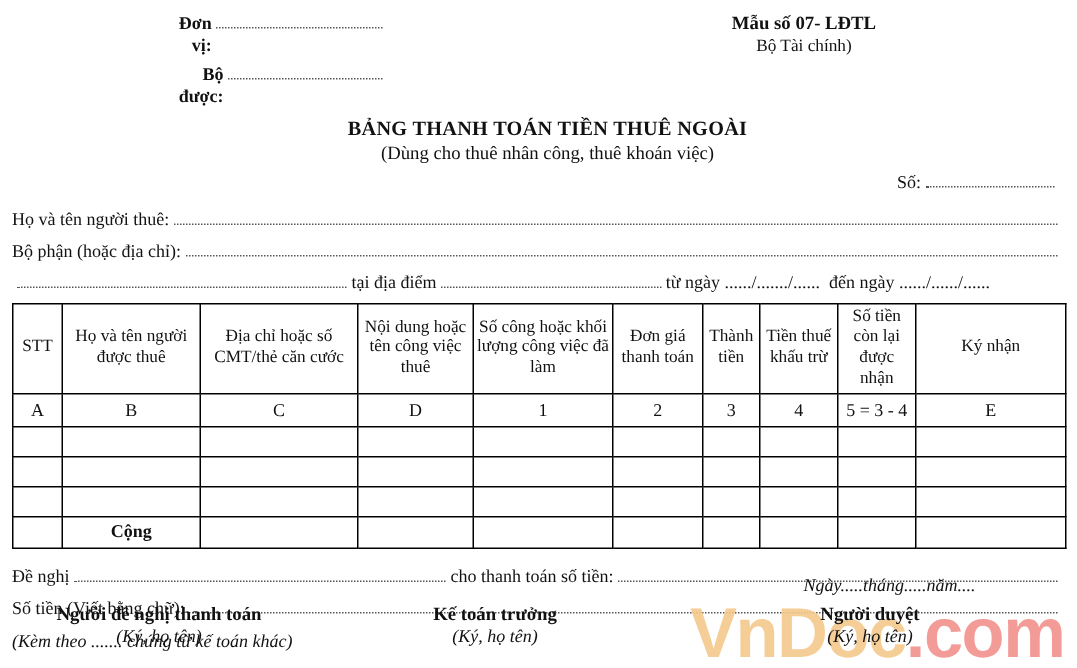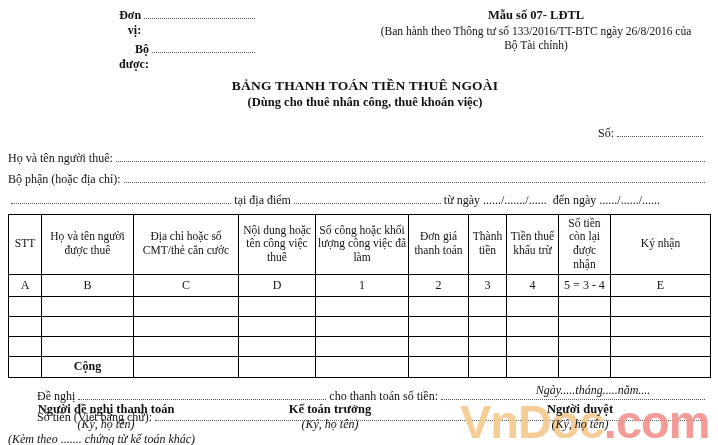--- a/index.html
+++ b/index.html
@@ -14,38 +14,38 @@
   b{font-weight:bold;}
   
   .hdr{display:flex;justify-content:space-between;padding:8px 6px 0 8px;}
   .hdr-left{width:250px;padding-left:100px;box-sizing:border-box;text-align:right;}
   .hdr-left .row{margin-bottom:4px;}
   .hdr-right{width:352px;text-align:center;font-size:11.5px;line-height:1.25;}
   .hdr-right .form-no{font-size:12.5px;font-weight:bold;}
   
   .title-wrap{text-align:center;margin-top:2px;line-height:1.25;margin-left:12px;}
   .doc-title{font-size:13.5px;font-weight:bold;letter-spacing:.2px;}
-  .doc-subtitle{font-size:12.5px;font-weight:bold;}
-  
-  .so-line{display:flex;justify-content:flex-end;align-items:baseline;padding-right:12px;margin-top:15px;}
+  .doc-subtitle{font-size:12.5px;font-weight:normal;}
+  
+  .so-line{display:flex;justify-content:flex-end;align-items:baseline;padding-right:12px;margin-top:3px;}
   
   .fields{padding:4px 10px 0 8px;}
   .fields .row{margin-top:6px;}
   .tail-gap{width:48px;}
   
   table{border-collapse:collapse;table-layout:fixed;margin:6px auto 0 8px;}
   td,th{border:1px solid #000;padding:1px 2px;text-align:center;vertical-align:middle;
         font-weight:normal;font-size:11.5px;line-height:1.18;overflow:hidden;}
   .code-row td{height:19px;font-size:12px;}
   .body-row td{height:17px;}
   .total-row td{height:18px;}
   .total-cell{font-weight:bold;font-size:12px;}
   
   .foot{padding:5px 10px 0 8px;}
-  .foot .row{margin-top:6px;margin-left:29px;}
+  .foot .row{margin-top:6px;}
   .note-italic{font-style:italic;margin-top:7px;}
   .date-line{position:absolute;left:479px;top:383px;width:228px;text-align:center;
              font-style:italic;font-size:12px;z-index:2;}
   .sig-area{position:absolute;left:0;top:401px;width:718px;height:44px;z-index:2;}
   .sig{position:absolute;text-align:center;line-height:1.3;}
   .sig-title{font-weight:bold;font-size:12.5px;}
   .sig-note{font-style:italic;font-size:12px;}
   .sig-1{left:0;width:212px;}
   .sig-2{left:228px;width:204px;}
   .sig-3{left:478px;width:204px;}
@@ -63,21 +63,20 @@
       <b>Đơn vị:</b>
       <span class="dots-fixed" style="width:128px"></span>
     </div>
     <div class="row">
       <b>Bộ được:</b>
       <span class="dots-fixed" style="width:118px"></span>
     </div>
   </div>
   <div class="hdr-right">
     <div class="form-no">Mẫu số 07- LĐTL</div>
-    <div>(Ban hành theo Thông tư số 133/2016/TT-BTC ngày 26/8/2016 của</div>
     <div>Bộ Tài chính)</div>
   </div>
 </div>
 
 <div class="title-wrap">
   <div class="doc-title">BẢNG THANH TOÁN TIỀN THUÊ NGOÀI</div>
   <div class="doc-subtitle">(Dùng cho thuê nhân công, thuê khoán việc)</div>
 </div>
 
 <div class="so-line">

